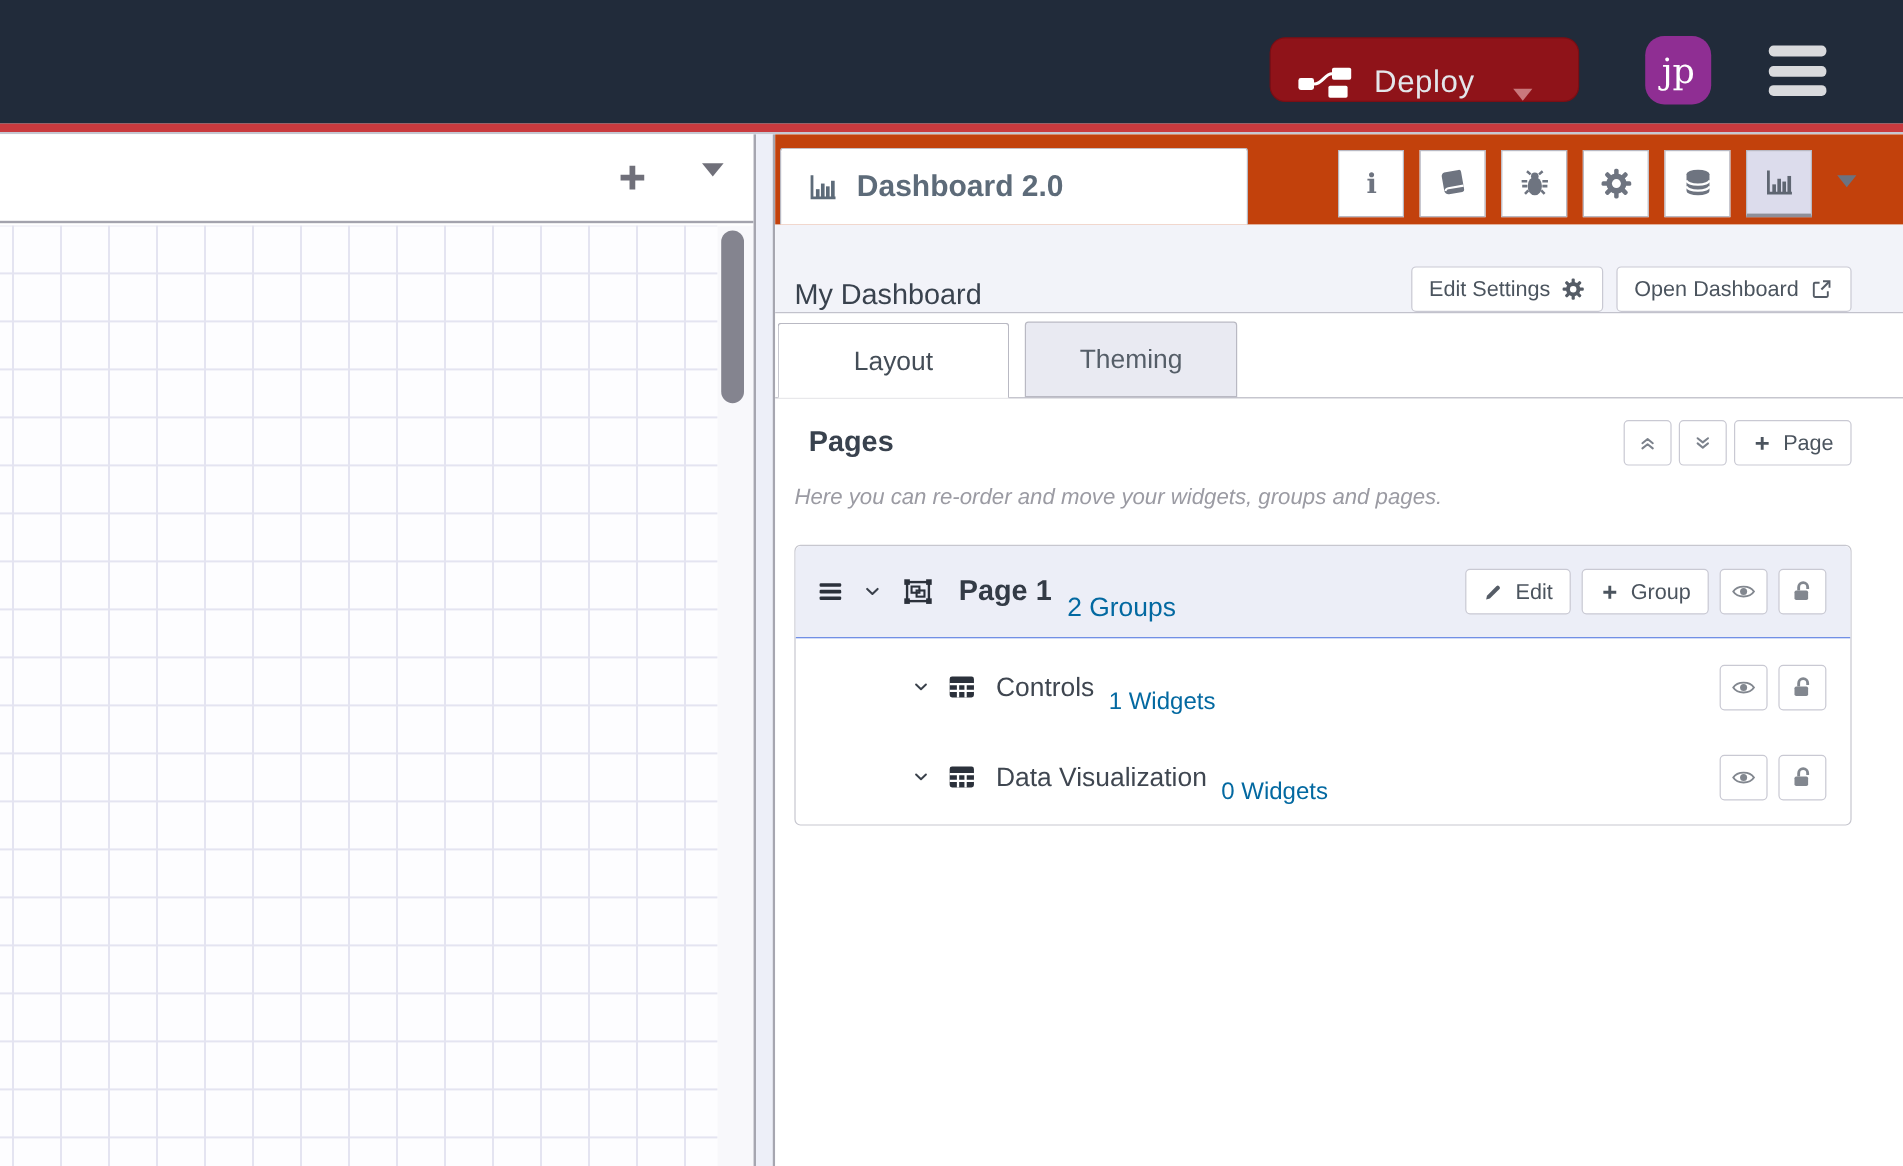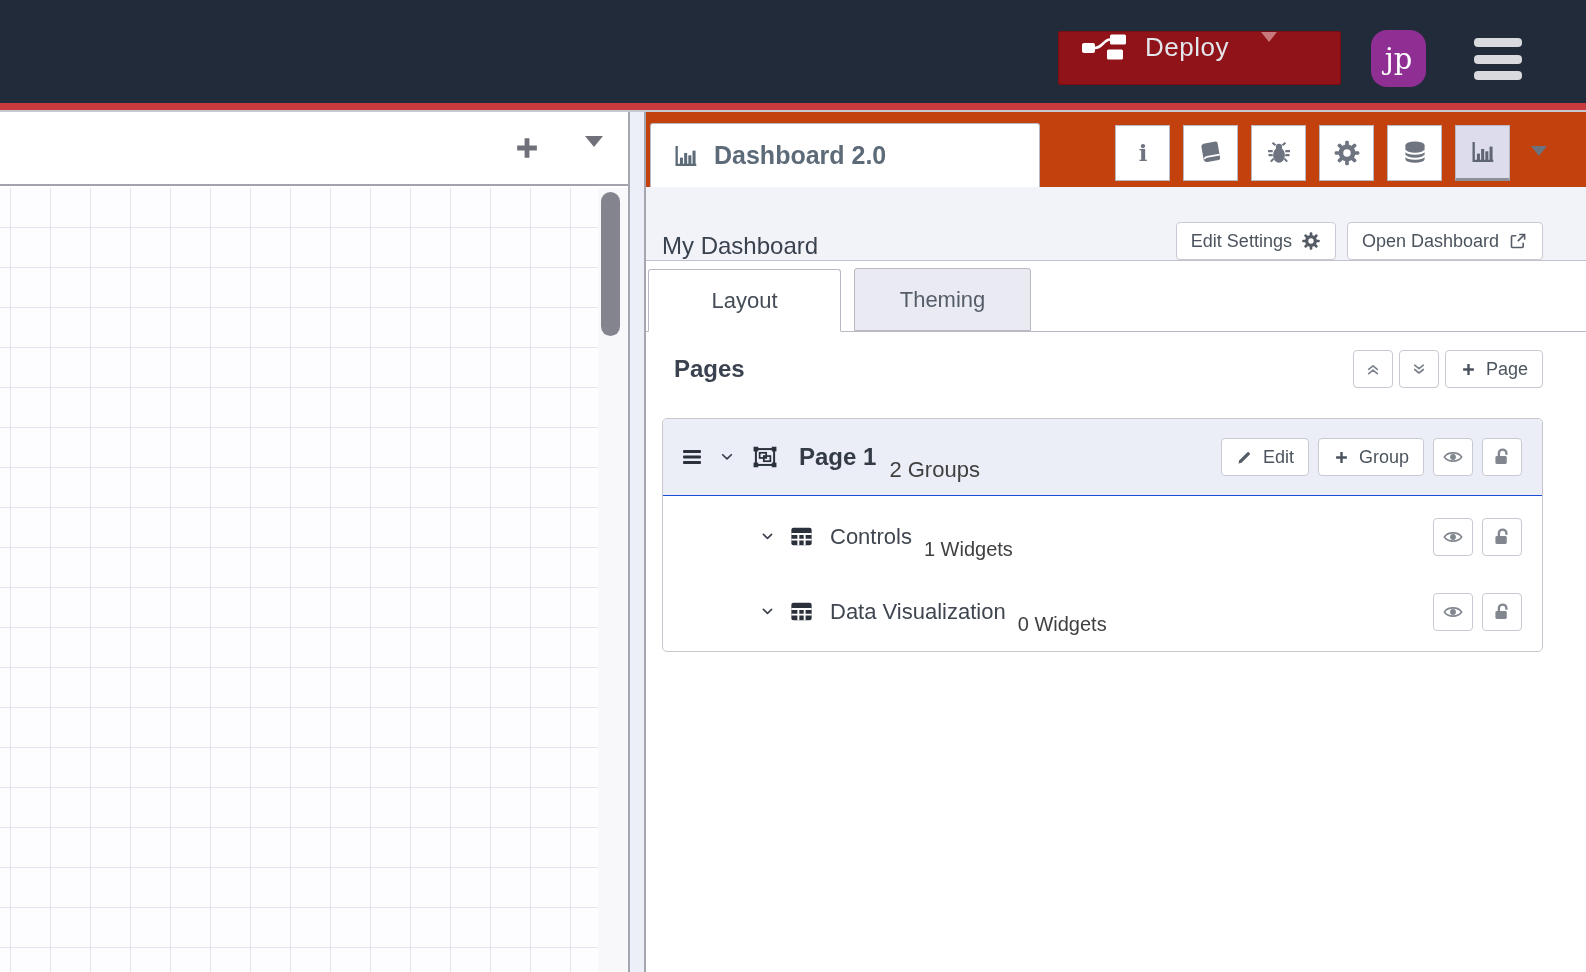--- a/index.html
+++ b/index.html
@@ -6,23 +6,23 @@
   html,body { width:1586px; height:972px; overflow:hidden; background:#fff;
               font-family:"Liberation Sans","DejaVu Sans",sans-serif; }
   svg { display:block; }
   .app { position:relative; width:1586px; height:972px; }
 
   
   .header { position:absolute; left:0; top:0; width:1586px; height:103px; background:#212b3a; }
   .accent-line { position:absolute; left:0; top:103px; width:1586px; height:7px; background:#c93a3e; }
   .accent-subline { position:absolute; left:0; top:110px; width:1586px; height:2px; background:#c6c8d2; }
 
-  .deploy-btn { position:absolute; left:1058px; top:31px; width:283px; height:54px;
-    background:#8f1319; border:1px solid #7a0e14; border-radius:2px;
-    display:flex; align-items:flex-start; gap:18px; padding:0 22px; cursor:pointer; }
+  .deploy-btn { position:absolute; left:1058px; top:31px; width:258px; height:54px;
+    background:#8f1319; border:1px solid #7a0e14; border-radius:13px;
+    display:flex; align-items:flex-end; gap:18px; padding:0 22px; cursor:pointer; }
   .deploy-btn .label { color:#e3e6ea; font-size:26px; letter-spacing:.5px; }
   .caret { width:0; height:0; border-left:8px solid transparent; border-right:8px solid transparent;
            border-top:10px solid currentColor; }
   .deploy-caret { color:#c9787c; margin-left:14px; }
   .avatar { position:absolute; left:1371px; top:30px; width:55px; height:57px; border-radius:16px;
     background:#8f2e93; color:#fff; display:flex; align-items:center; justify-content:center;
     font-family:"DejaVu Serif","Liberation Serif",serif; font-size:29px; cursor:pointer; }
   .main-menu { position:absolute; left:1474px; top:38px; width:48px; height:42px;
     display:flex; flex-direction:column; justify-content:space-between; cursor:pointer; }
   .main-menu span { display:block; height:9px; border-radius:4px; background:#d9dadd; }
@@ -84,21 +84,21 @@
     padding:0 43px 0 28px; }
   .pages-head .h { color:#39424e; font-size:24px; font-weight:bold; }
   .pages-actions { margin-left:auto; display:flex; gap:6px;justify-content:space-between; }
   .hint { margin-top:14px; padding-left:16px; color:#9b9ba3; font-size:18.5px; font-style:italic; }
 
   .page-card { position:relative; margin:29px 43px 0 16px; width:881px; background:#fff;
     border:1px solid #c7c7cf; border-radius:5px; }
   .page-header { height:77px; background:#eceef7; border-bottom:1px solid #1d4ed8;
     border-radius:5px 5px 0 0; display:flex; align-items:center; gap:13px; padding:0 20px 0 16px; }
   .page-header .pname { color:#333b46; font-size:24px; font-weight:600; margin-left:5px; }
-  .muted-count { color:#404040; font-size:22px;margin-top:26px; }
+  .muted-count { color:#0369a1; font-size:22px;margin-top:26px; }
   .row-actions { margin-left:auto; display:flex; gap:9px; align-items:center; }
 
   .card-body { padding:13px 0 12px 0; }
   .group-row { height:55px; display:flex; align-items:center; gap:12px; padding:0 20px 0 96px; cursor:pointer; }
   .group-row + .group-row, .widget-row + .group-row, .group-row + .widget-row { margin-top:20px; }
   .group-row .gname { color:#3f4650; font-size:22px; font-weight:500; margin-left:3px; }
   .widget-row { height:55px; display:flex; align-items:center; gap:14px; padding:0 20px 0 158px; cursor:pointer; }
   .widget-row .wname { color:#3f4650; font-size:22px; }
 
   .grip { cursor:grab; }
@@ -291,20 +291,21 @@
           <span>
             <svg width="17" height="17" viewBox="0 0 24 24">
               <path d="M12,4.4 V19.6 M4.4,12 H19.6" stroke="#4b545e" stroke-width="3.4"></path>
             </svg>
           </span>
           <span>Page</span>
         </button>
       </div>
     </div>
 
+    <div class="hint">Here you can re-order and move your widgets, groups and pages.</div>
 
     <div class="page-card">
 
       <div class="page-header">
         <span class="grip">
           <svg width="26" height="24" viewBox="0 0 24 24">
             <rect x="3" y="5" width="18" height="3" rx="1" fill="#2b313b"></rect>
             <rect x="3" y="10.5" width="18" height="3" rx="1" fill="#2b313b"></rect>
             <rect x="3" y="16" width="18" height="3" rx="1" fill="#2b313b"></rect>
           </svg>

